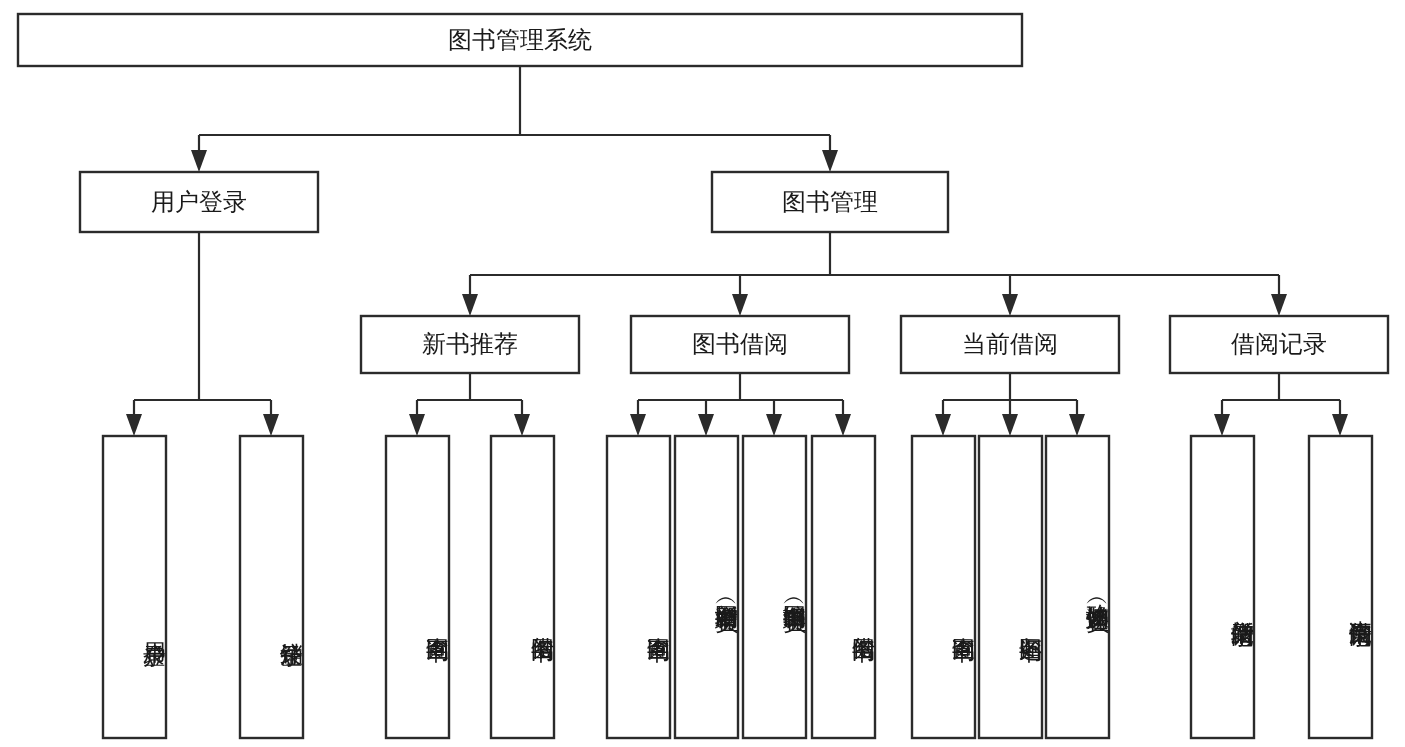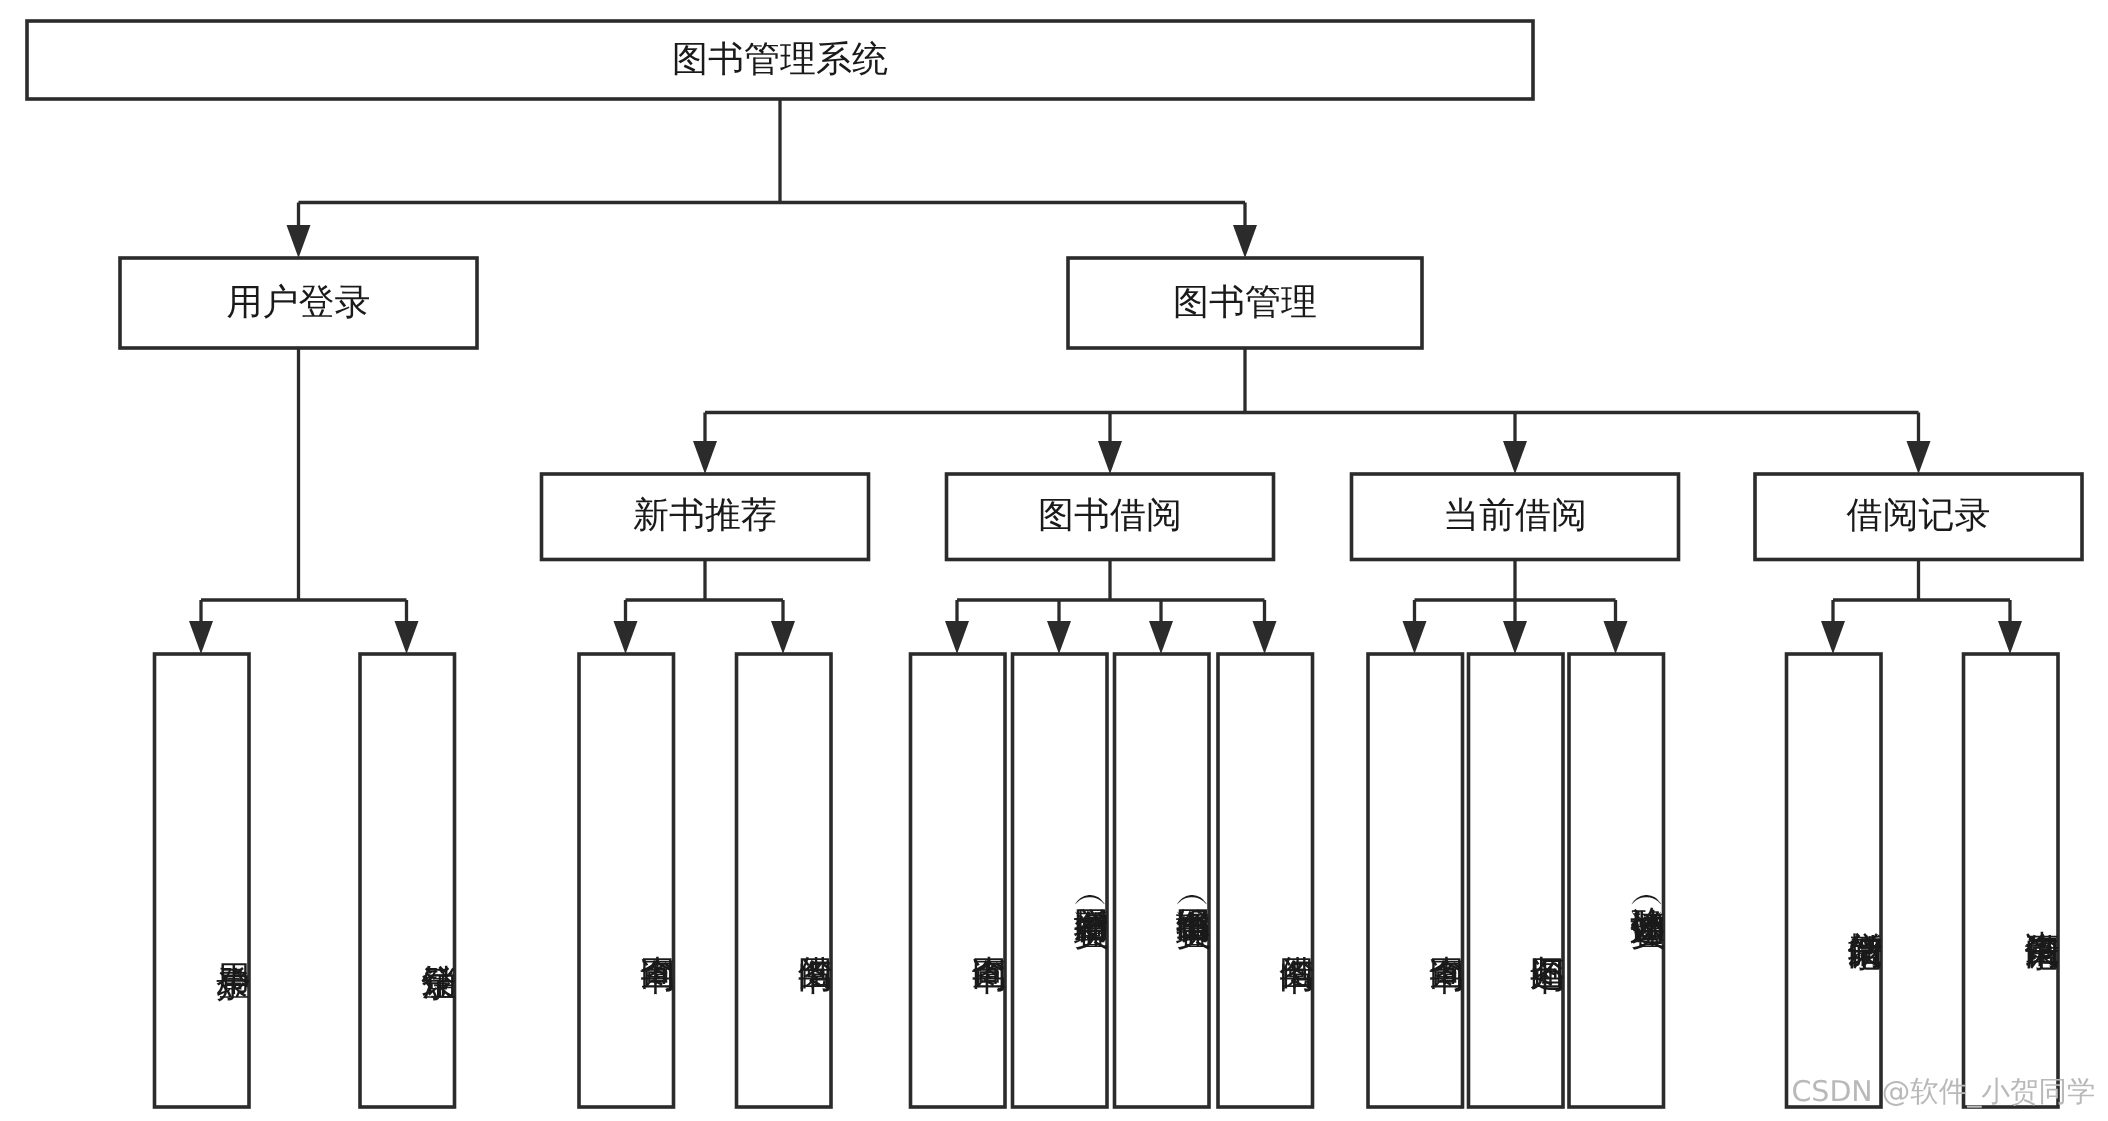--- a/index.html
+++ b/index.html
@@ -172,14 +172,13 @@
   <div class="node-label-v" style="left:607px; top:436px; width:63px; height:302px; padding-top:68px; box-sizing:border-box;">查询图书</div>
   <div class="node-label-v" style="left:675px; top:436px; width:63px; height:302px; padding-top:6px; box-sizing:border-box;">新增图书（管理员）</div>
   <div class="node-label-v" style="left:743px; top:436px; width:63px; height:302px; padding-top:6px; box-sizing:border-box;">编辑图书（管理员）</div>
   <div class="node-label-v" style="left:812px; top:436px; width:63px; height:302px; padding-top:68px; box-sizing:border-box;">借阅图书</div>
   <div class="node-label-v" style="left:912px; top:436px; width:63px; height:302px; padding-top:68px; box-sizing:border-box;">查询图书</div>
   <div class="node-label-v" style="left:979px; top:436px; width:63px; height:302px; padding-top:68px; box-sizing:border-box;">归还图书</div>
   <div class="node-label-v" style="left:1046px; top:436px; width:63px; height:302px; padding-top:6px; box-sizing:border-box;">确认归还（管理员）</div>
   <div class="node-label-v" style="left:1191px; top:436px; width:63px; height:302px; padding-top:36px; box-sizing:border-box;">新增借阅记录</div>
   <div class="node-label-v" style="left:1309px; top:436px; width:63px; height:302px; padding-top:36px; box-sizing:border-box;">查询借阅记录</div>
 
-  <div class="watermark">CSDN @软件_小贺同学</div>
 </div>
 
 </body></html>

